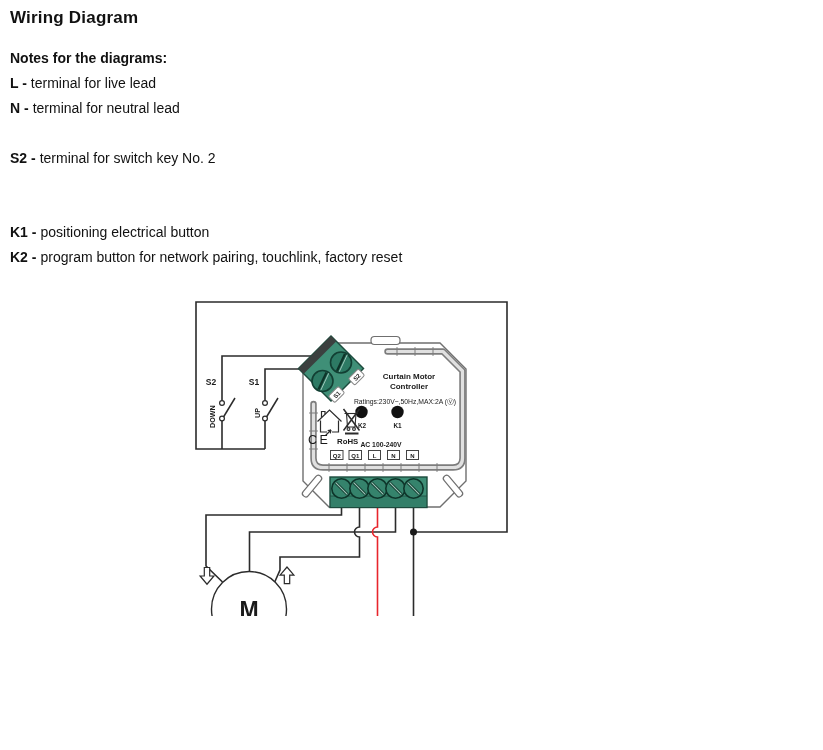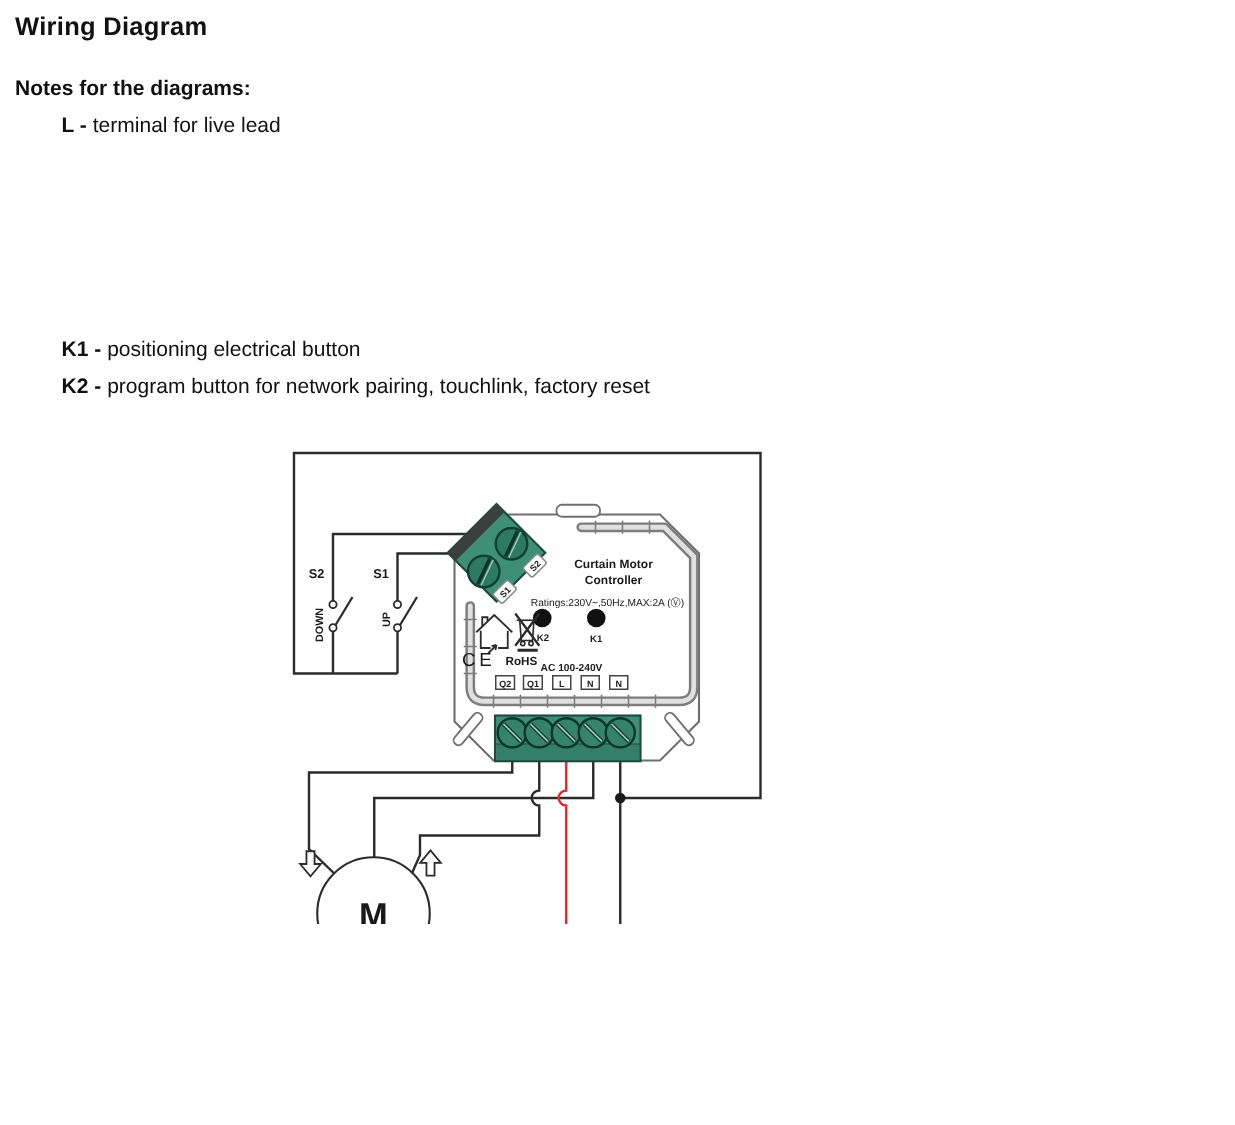--- a/index.html
+++ b/index.html
@@ -1,33 +1,35 @@
 <!DOCTYPE html>
 <html><head>
 <meta charset="utf-8">
 <style>
   html,body{margin:0;padding:0;background:#ffffff;}
   #canvas{position:relative;width:823px;height:616px;background:#fff;overflow:hidden;
           font-family:"Liberation Sans",sans-serif;color:#111;}
   .abs{position:absolute;}
   .page-title{left:10px;top:8px;font-size:17px;font-weight:bold;letter-spacing:.2px;}
   .notes-heading{left:10px;top:50px;font-size:14px;font-weight:bold;}
-  .note{left:10px;font-size:14px;white-space:nowrap;margin-left:31px;}
+  .note{left:10px;font-size:14px;white-space:nowrap;}
   .note .term{font-weight:bold;margin-right:4px;}
   svg text{font-family:"Liberation Sans",sans-serif;fill:#1a1a1a;}
 </style>
 </head>
 <body>
 
 <div id="canvas">
 
   <div class="abs page-title">Wiring Diagram</div>
   <div class="abs notes-heading">Notes for the diagrams:</div>
 
   <div class="abs note" style="top:75px"><span class="term">L -</span><span>terminal for live lead</span></div>
+  <div class="abs note" style="top:100px"><span class="term">N -</span><span>terminal for neutral lead</span></div>
+  <div class="abs note" style="top:150px"><span class="term">S2 -</span><span>terminal for switch key No. 2</span></div>
   <div class="abs note" style="top:224px"><span class="term">K1 -</span><span>positioning electrical button</span></div>
   <div class="abs note" style="top:249px"><span class="term">K2 -</span><span>program button for network pairing, touchlink, factory reset</span></div>
 
   <svg class="abs" style="left:0;top:0" width="823" height="750" viewBox="0 0 823 750">
 
     <g>
       <line x1="25" y1="681" x2="800" y2="681" stroke="#1a1a1a" stroke-width="3.2"></line>
       <line x1="25" y1="719" x2="800" y2="719" stroke="#e8252c" stroke-width="3.2"></line>
       <text x="8" y="686" font-size="13.5">N</text>
       <text x="9" y="724" font-size="13.5">L</text>

